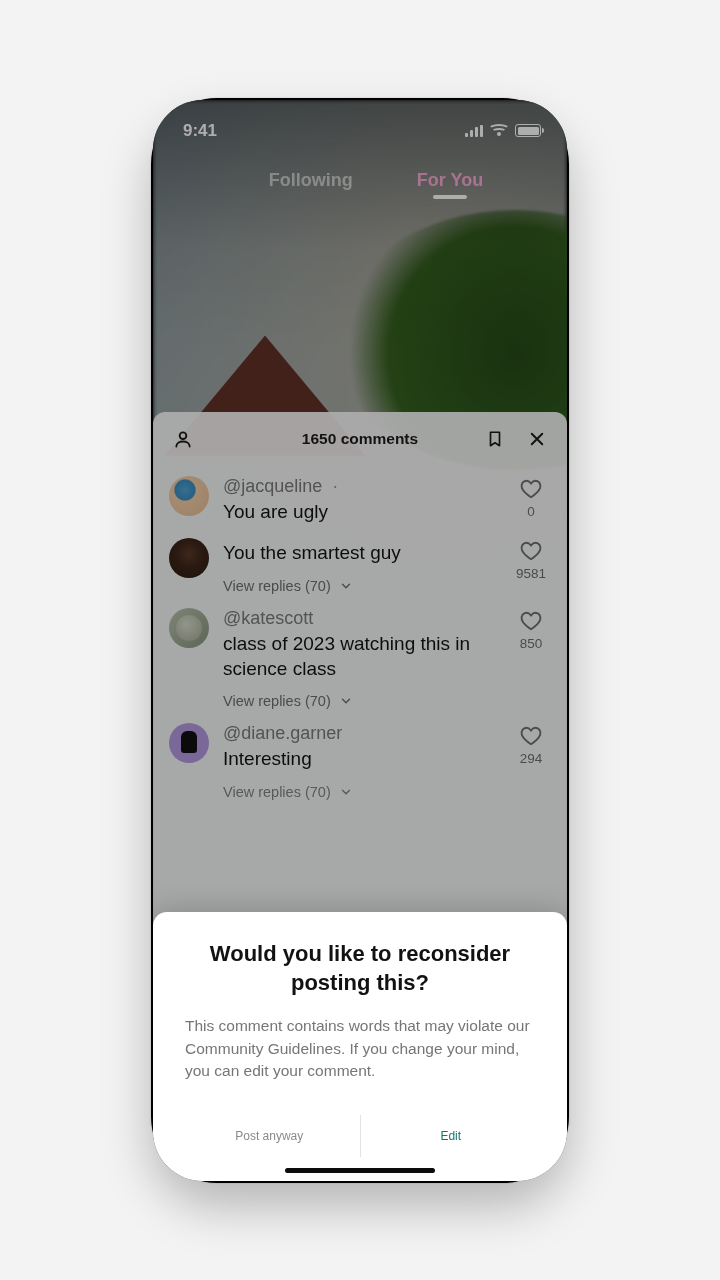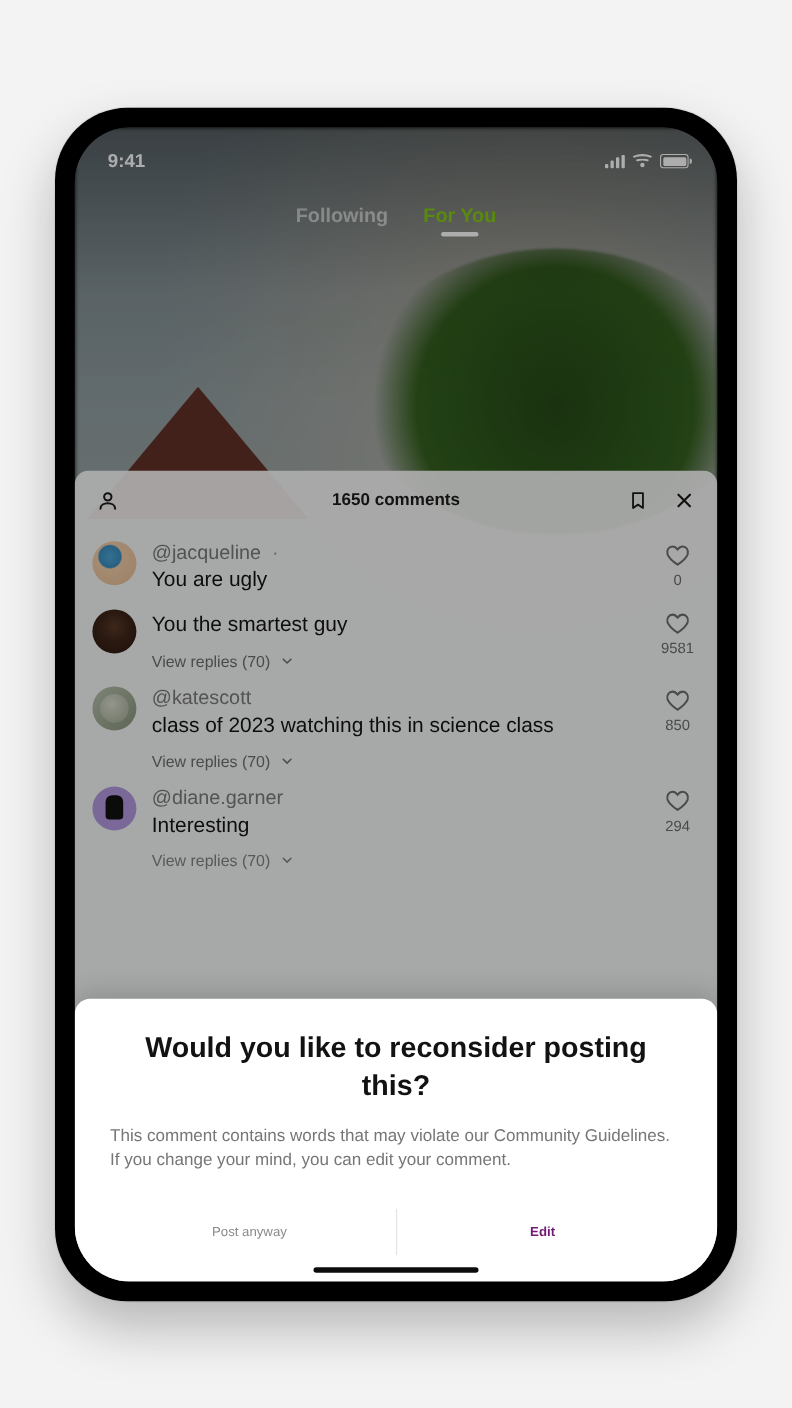--- a/index.html
+++ b/index.html
@@ -15,25 +15,25 @@
   .stage {
     width: 720px;
     height: 1280px;
     display: flex;
     align-items: center;
     justify-content: center;
   }
 
   
   .phone {
-    width: 620px;
+    width: 418px;
     height: 1085px;
     border-radius: 66px;
     background: #000;
-    padding: 18px;
+    padding: 2px;
     position: relative;
     box-shadow:
       0 24px 48px rgba(0,0,0,0.25),
       0 0 0 1px rgba(0,0,0,0.05);
   }
   .phone::before{
     content:"";
     position:absolute;
     inset:-2px;
     border-radius:68px;
@@ -119,22 +119,22 @@
   .battery::after{content:"";position:absolute;right:-4px;top:3px;width:2.5px;height:5px;background:#fff;border-radius:0 2px 2px 0}
   .battery i{position:absolute;inset:1.5px;background:#fff;border-radius:1.5px}
 
   
   .feed-tabs {
     position:absolute;
     top: 70px; left:0; right:0;
     display:flex; justify-content:center; gap:32px;
     font-size:18px; font-weight:600;
   }
-  .feed-tabs .tab { color: rgba(255,255,255,0.6); padding-bottom:8px; }
-  .feed-tabs .tab.active { color:#84cc16; position:relative; }
+  .feed-tabs .tab { color: rgba(255,255,255,0.6); padding-bottom:8px;margin-left:32px; }
+  .feed-tabs .tab.active { color:#f9a8d4; position:relative; }
   .feed-tabs .tab.active::after{
     content:""; position:absolute; left:50%; transform:translateX(-50%);
     bottom:0; width:34px; height:3.5px; background:#fff; border-radius:2px;
   }
 
   
   .comments-sheet {
     position:absolute;
     left:0; right:0; bottom:0;
     top: 312px;
@@ -169,21 +169,21 @@
   .av2{background: radial-gradient(circle at 50% 40%, #5a3a28 0%, #3d2519 45%, #2a1a11 100%);} 
   .av3{background: linear-gradient(135deg,#b9c4b0,#8a967f); position:relative;}
   .av3::after{content:"";position:absolute;inset:7px;border-radius:50%;background:radial-gradient(circle at 40% 35%,#d9dccd, #a4ac96);} 
   .av4{background:#b49be0;position:relative}
   .av4::after{content:"";position:absolute;left:50%;top:50%;width:16px;height:22px;background:#111;transform:translate(-50%,-55%);border-radius:6px 6px 3px 3px;}
 
   .c-body{flex:1;min-width:0}
   .c-user{font-size:18px;color:#7b7b7b;font-weight:500;display:flex;gap:10px;align-items:center}
   .c-dot{color:#9a9a9a}
   .c-text{font-size:19px;color:#141414;line-height:1.3;margin-top:3px}
-  .c-replies{font-size:14.5px;color:#6f6f6f;font-weight:500;margin-top:12px;display:flex;gap:8px;}
+  .c-replies{font-size:14.5px;color:#6f6f6f;font-weight:500;margin-top:12px;display:flex;gap:8px;align-items:center}
 
   .c-like{
     display:flex;flex-direction:column;align-items:center;gap:4px;
     color:#6f6f6f;min-width:40px;padding-top:2px;
   }
   .c-like .count{font-size:13.5px;color:#6f6f6f}
 
   
   .modal-dim{
     position:absolute; inset:0;
@@ -193,37 +193,37 @@
   
   .prompt{
     position:absolute;left:0;right:0;bottom:0;
     background:#fff;
     border-top-left-radius:14px;
     border-top-right-radius:14px;
     padding:28px 26px 18px;
     box-shadow: 0 -6px 24px rgba(0,0,0,0.15);
   }
   .prompt h2{
-    text-align:center;font-size:26px;font-weight:700;color:#121212;line-height:1.3;
+    text-align:center;font-size:22px;font-weight:700;color:#121212;line-height:1.3;
     padding:0 16px;
   }
   .prompt p{
     text-align:left;font-size:15.5px;color:#767676;line-height:1.45;
     margin-top:18px;padding:0 6px;
   }
   .prompt-actions{
     margin-top:26px;
     display:flex;align-items:stretch;height:54px;
   }
   .prompt-actions .btn{
     flex:1;display:flex;align-items:center;justify-content:center;
     font-size:12px;
   }
   .btn-secondary{color:#8a8a8a;font-weight:500}
-  .btn-primary{color:#701a75;font-weight:700}
+  .btn-primary{color:#0f766e;font-weight:400}
   .vsep{width:1px;background:#e3e3e3;margin:6px 0}
 
   .home-indicator{
     position:absolute;bottom:8px;left:50%;transform:translateX(-50%);
     width:150px;height:5px;border-radius:3px;background:#0c0c0c;
   }
 
   
   svg{display:block}
 </style>

